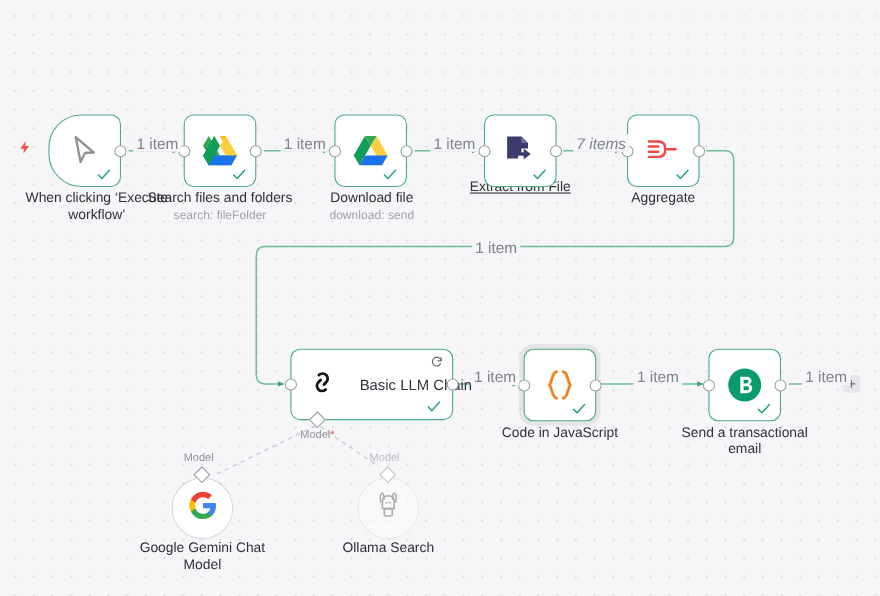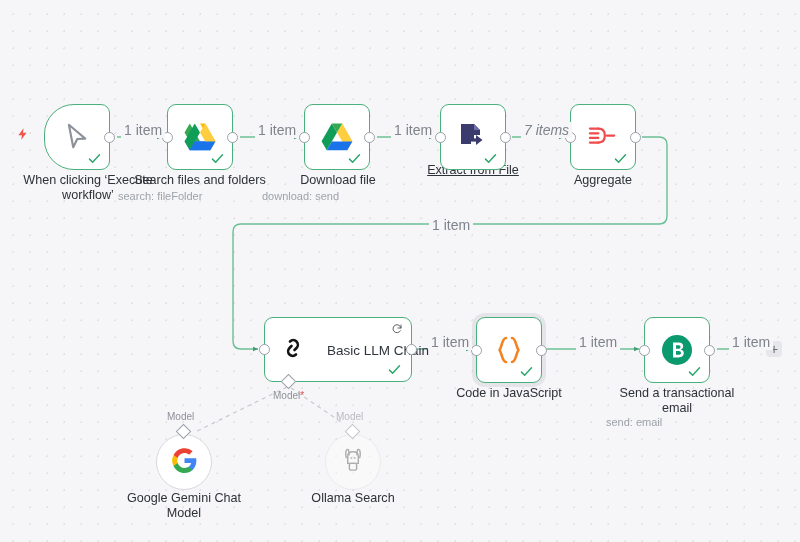--- a/index.html
+++ b/index.html
@@ -101,21 +101,21 @@
     position: absolute;
     text-align: center;
     font-size: 12.6px;
     line-height: 15px;
     color: #2d3138;
     font-weight: 500;
     z-index: 4;
   }
   .node-sublabel {
     position: absolute;
-    text-align: left;
+    text-align: center;
     font-size: 11px;
     line-height: 14px;
     color: #9ea3ab;
     z-index: 4;
   }
   .edge-label {
     position: absolute;
     font-size: 14px;
     color: #7e838c;
     background: #f6f5f7;
@@ -342,21 +342,20 @@
                  M17 19.1 v3.7 h2.7 c1.5 0 2.3 -0.8 2.3 -1.9 c0 -1.1 -0.9 -1.8 -2.4 -1.8 z" fill="#ffffff"></path>
       </svg>
     </div>
     <svg class="tick" viewBox="0 0 24 24">
       <path d="M4 13 l5 5 L20 6" fill="none" stroke="currentColor" stroke-width="2.3" stroke-linecap="round" stroke-linejoin="round"></path>
     </svg>
     <div class="port in"></div>
     <div class="port out"></div>
   </div>
   <div class="node-label" style="left:606px; top:386px; width:142px;">Send a transactional email</div>
-  <div class="node-sublabel" style="left:606px; top:415px; width:142px;">send: email</div>
 
   <div class="plus-btn" style="left:766px; top:341px;">+</div>
 
   <div class="port-label" style="left:167px; top:411px;">Model</div>
   <div class="diamond" style="left:178px; top:426px;"></div>
   <div class="subnode" style="left:156px; top:434px;">
     <span>
       <svg width="27" height="27" viewBox="0 0 48 48">
         <path fill="#4285f4" d="M45.1 24.5c0-1.6-.15-3.2-.43-4.6H24v8.7h11.8c-.5 2.7-2 5-4.3 6.6v5.5h7c4.1-3.8 6.6-9.4 6.6-16.2z"></path>
         <path fill="#34a853" d="M24 46c5.8 0 10.7-1.9 14.3-5.3l-7-5.5c-1.9 1.3-4.4 2.1-7.3 2.1-5.6 0-10.4-3.8-12.1-8.9H4.7v5.6C8.3 41.2 15.6 46 24 46z"></path>

